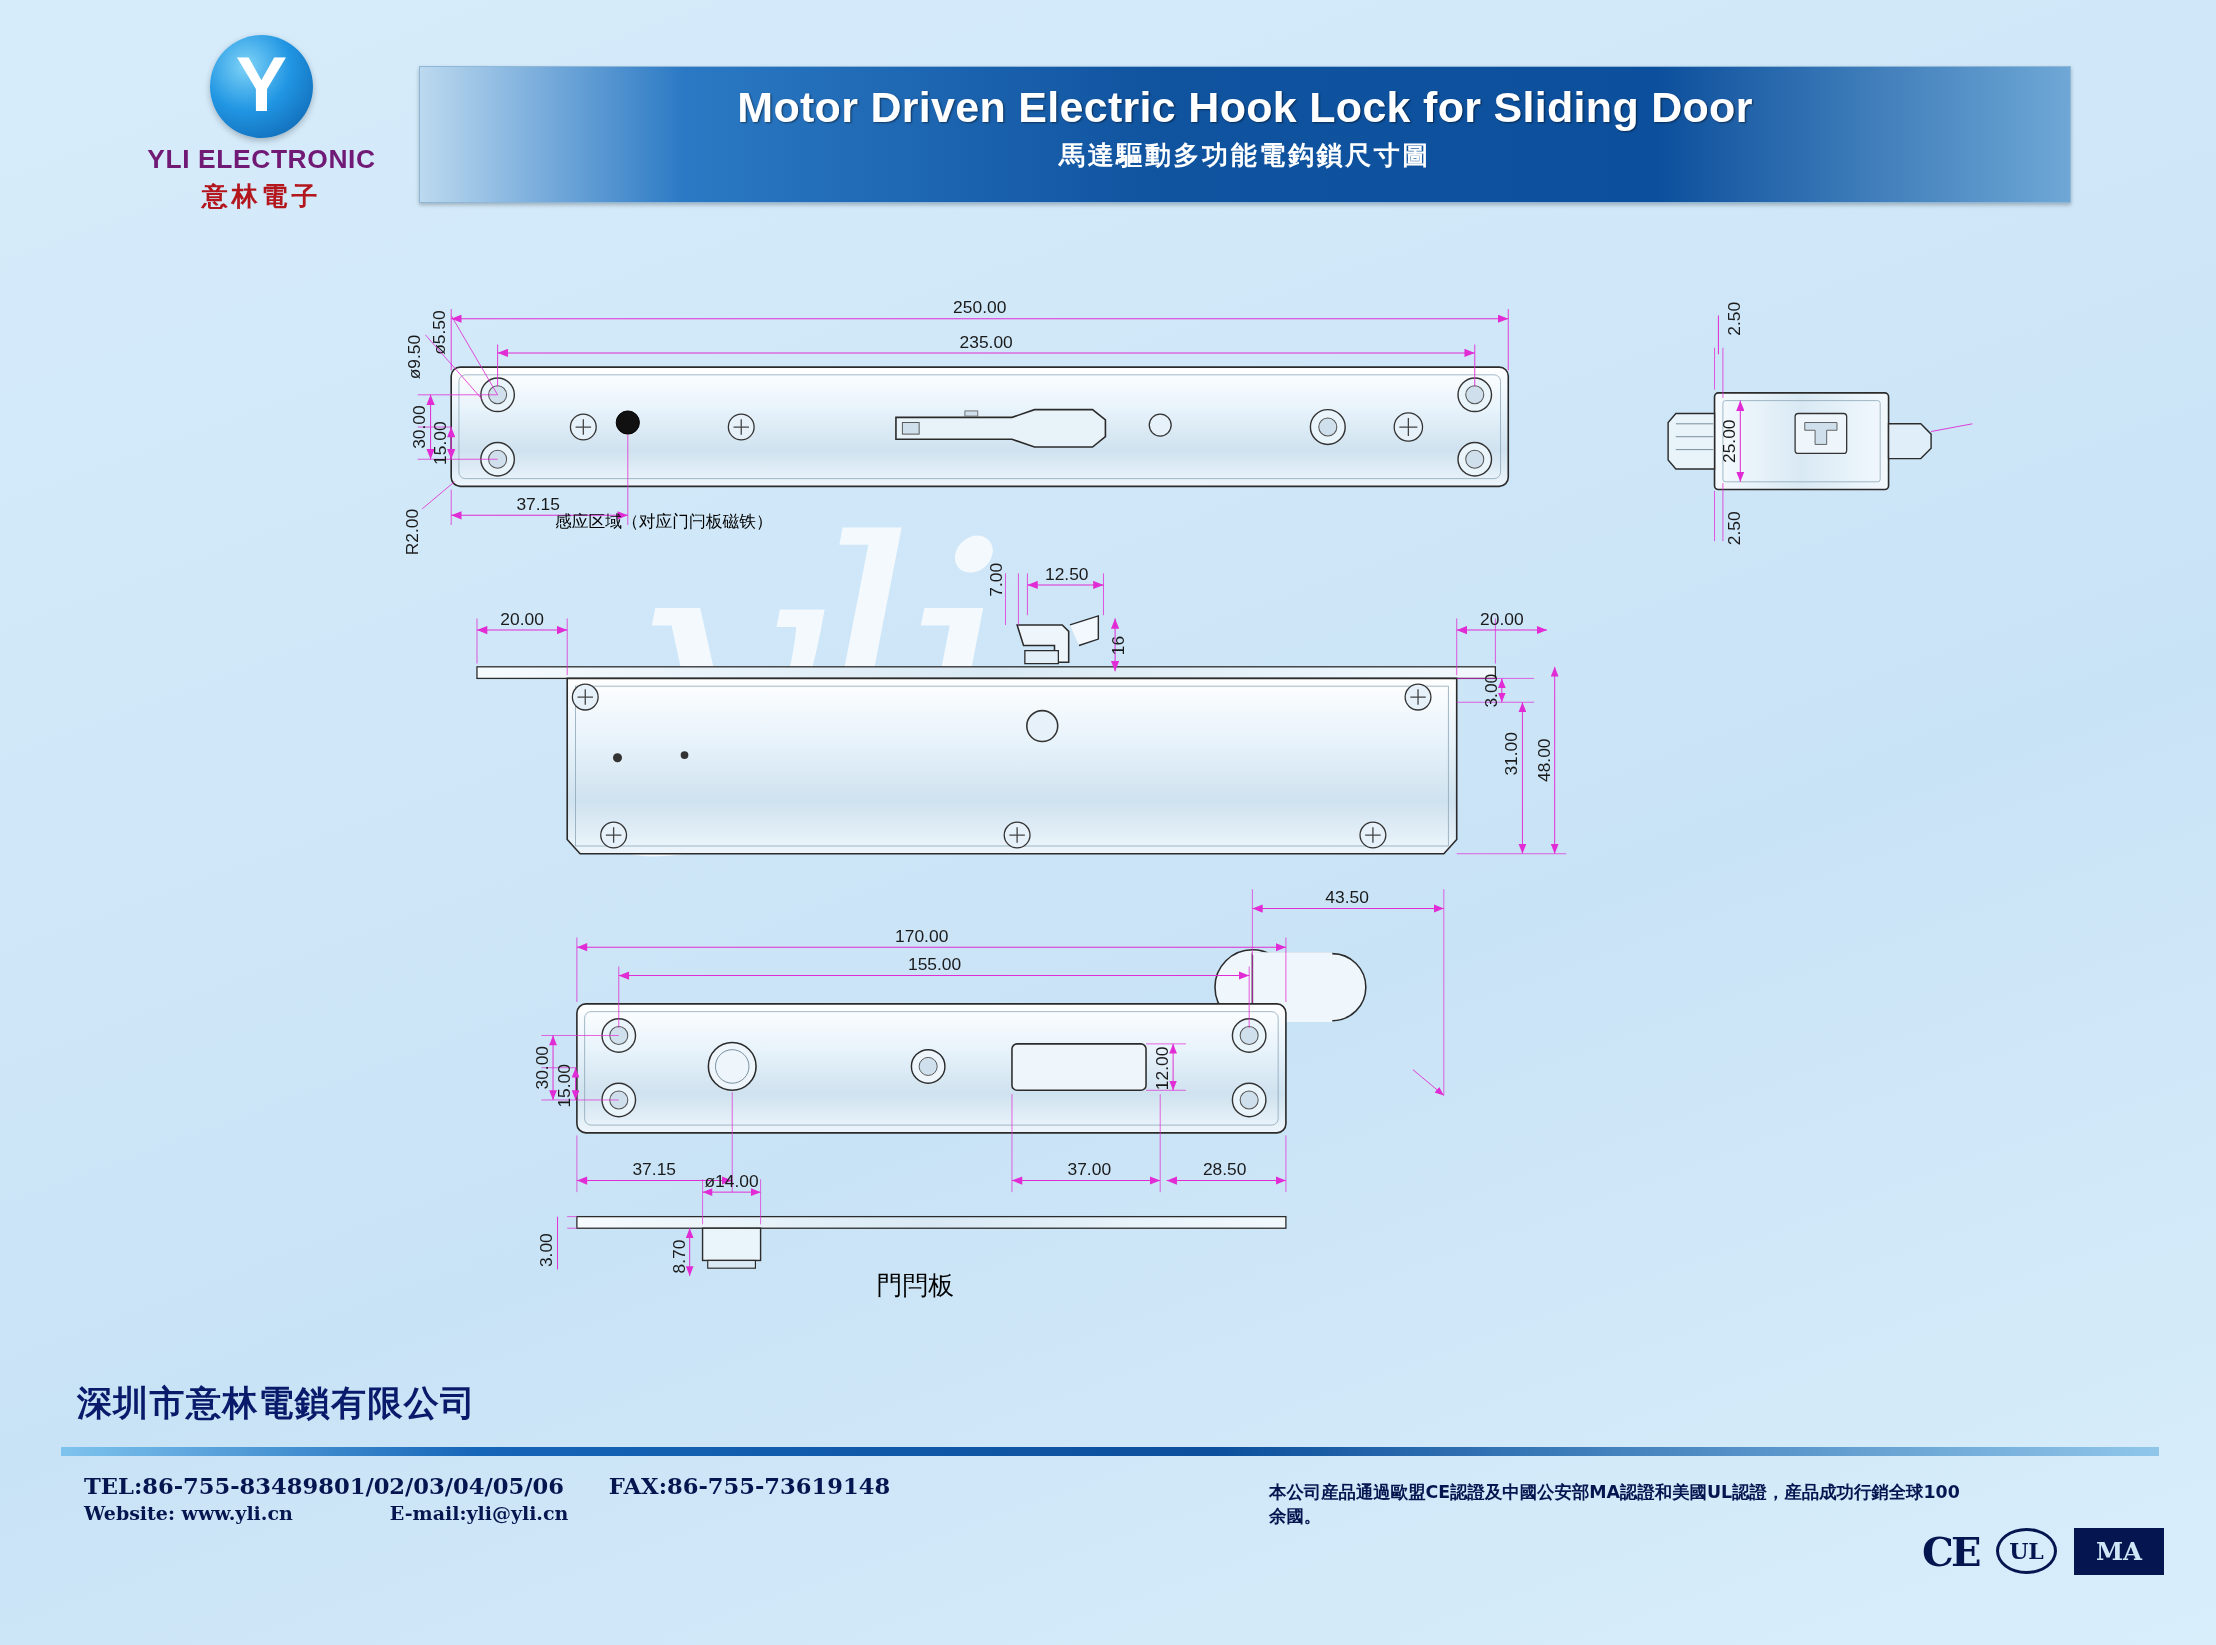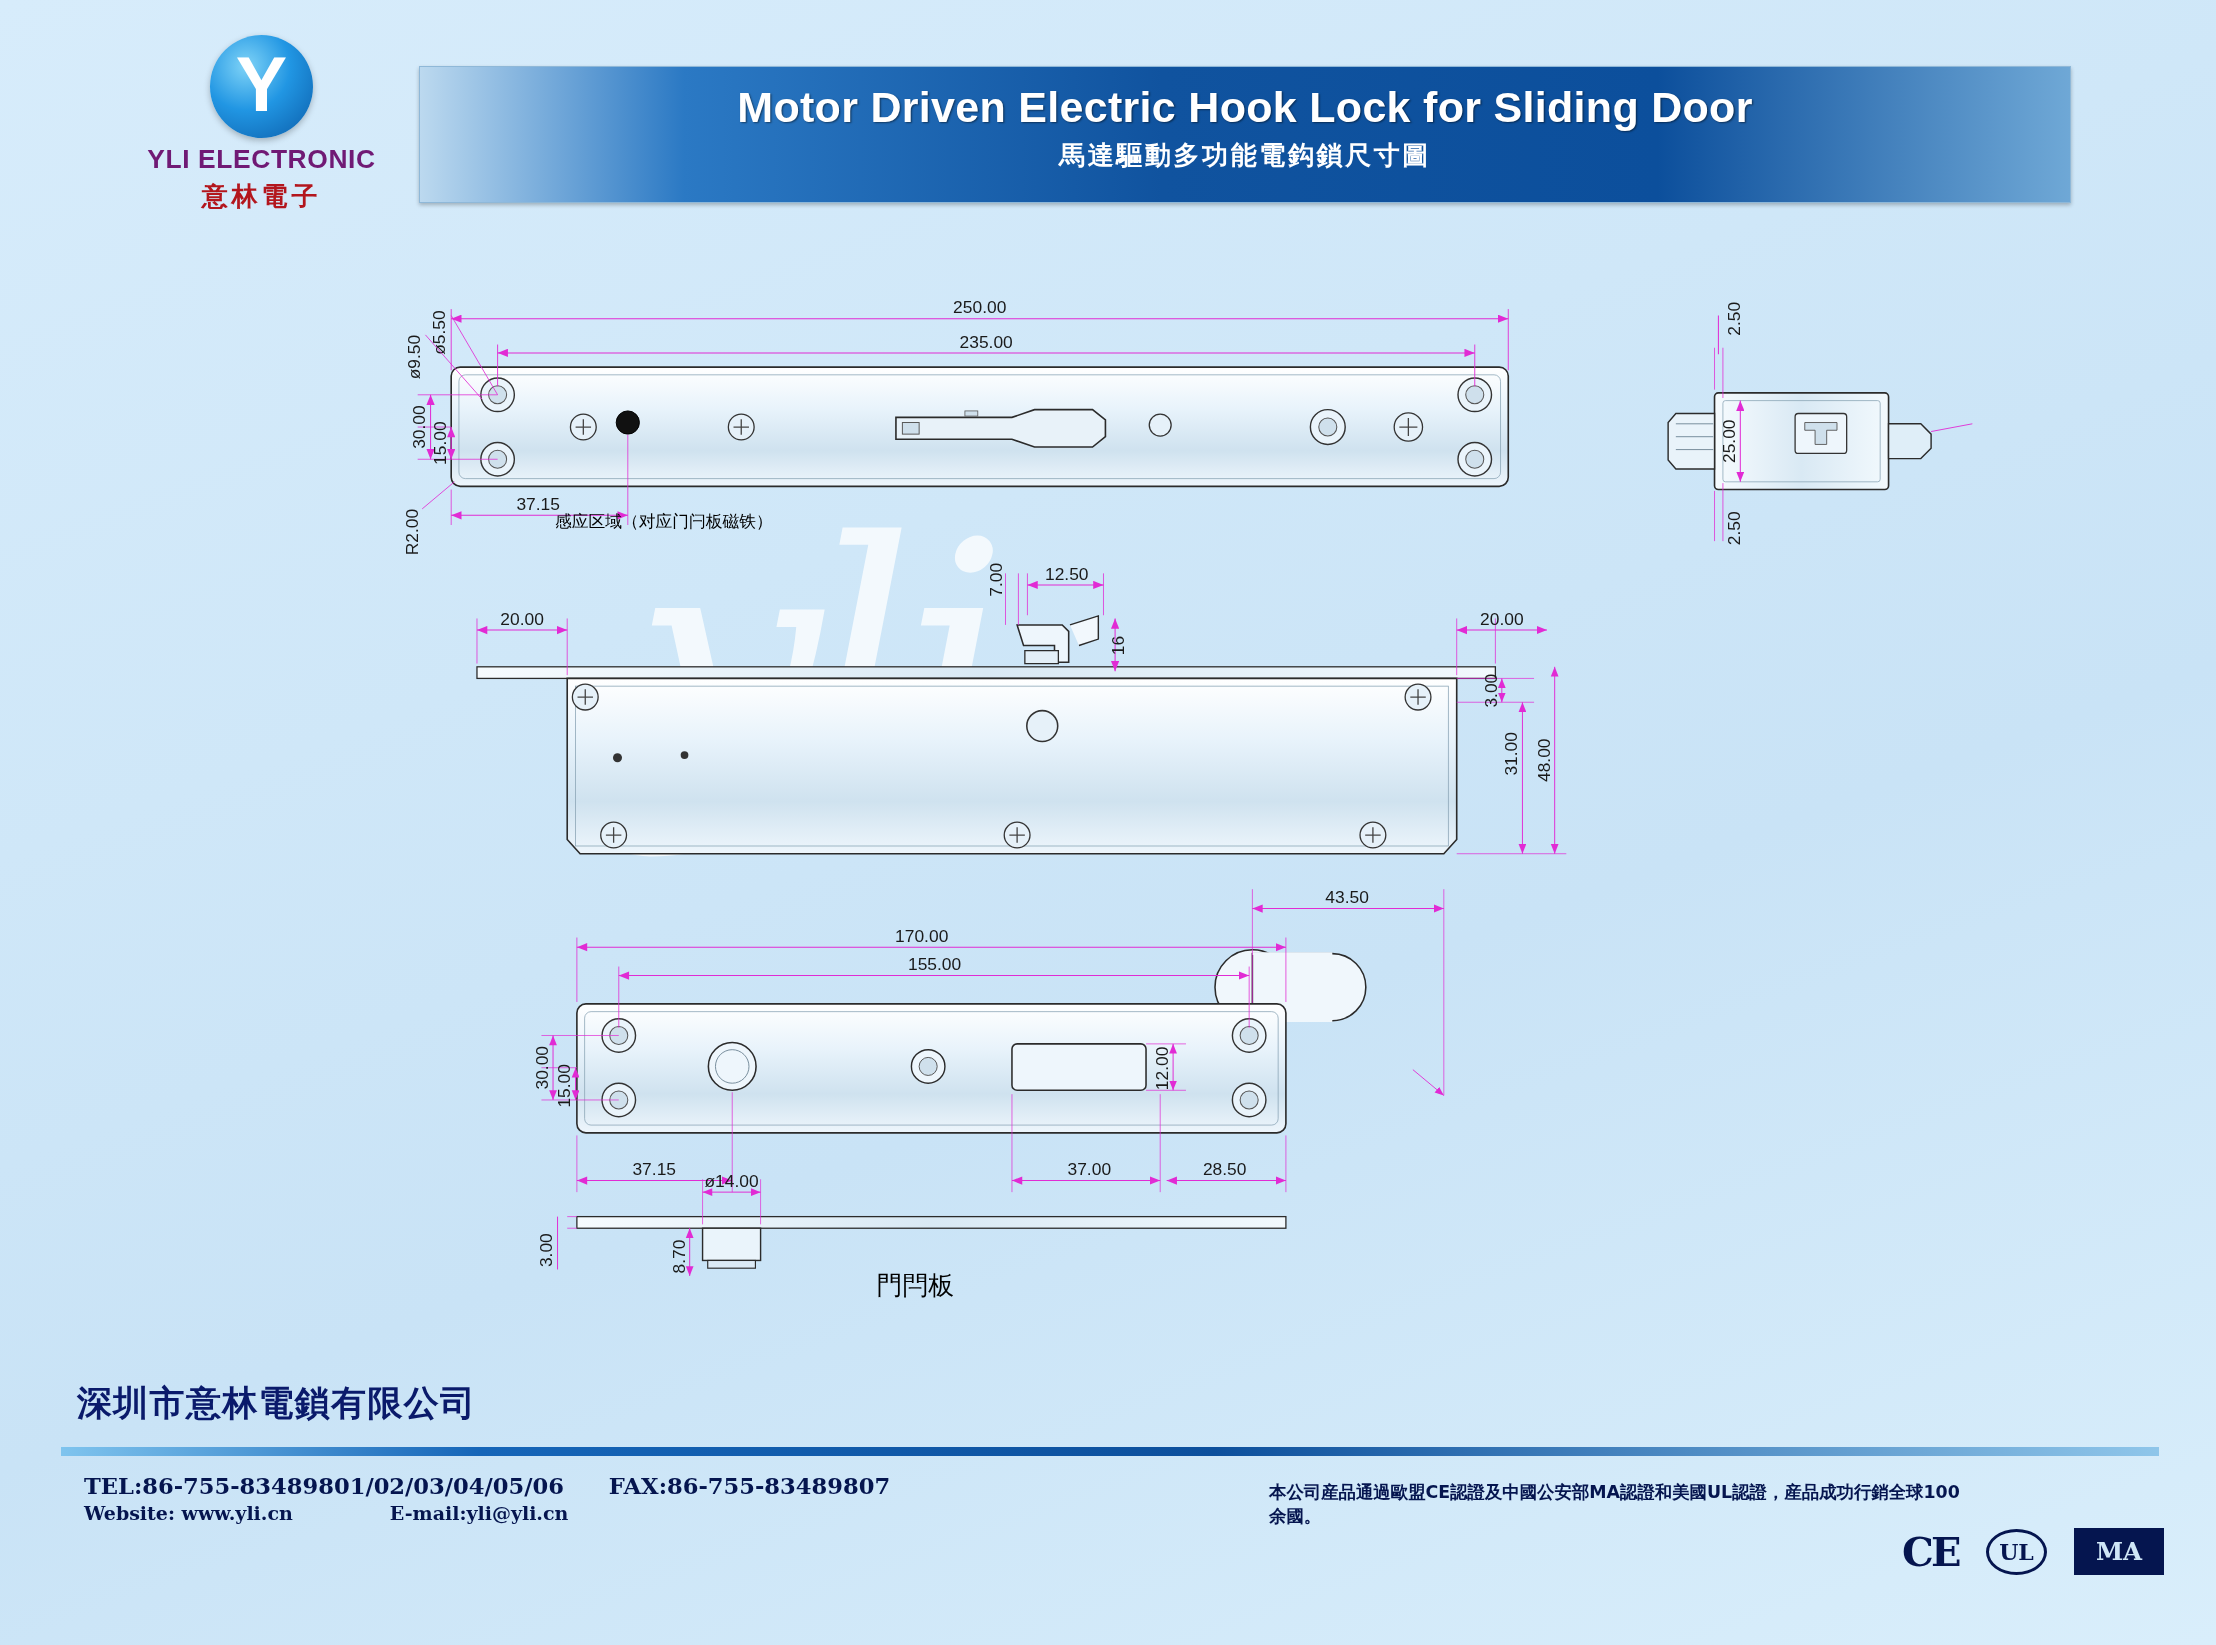--- a/index.html
+++ b/index.html
@@ -88,21 +88,21 @@
     font-family:"DejaVu Serif",serif;color:#05154f;
   }
   .addr .l1{font-size:26px;font-weight:bold;margin-bottom:3.9px;}
   .addr .l2{font-size:22.6px;font-weight:bold;margin-bottom:2.6px;}
   .addr .l3{font-size:19px;font-weight:bold;}
   .addr .sp{display:inline-block;width:45px;}
   .certtext{
     position:absolute;right:251px;top:1480px;width:696px;text-align:left;
     font-family:"DejaVu Sans",serif;font-size:17.4px;font-weight:bold;color:#05154f;
   }
-  .certs{position:absolute;right:52px;top:1528px;display:flex;gap:27px;align-items:center;}
+  .certs{position:absolute;right:52px;top:1528px;display:flex;gap:17px;}
   .ce{font-family:"DejaVu Serif",serif;font-size:40px;font-weight:bold;color:#05154f;letter-spacing:-2.6px;}
   .ulmark{
     width:55px;height:40px;border:3.2px solid #05154f;border-radius:50%;
     display:flex;align-items:center;justify-content:center;
     font-family:"DejaVu Serif",serif;font-size:22px;font-weight:bold;color:#05154f;
   }
   .mamark{
     width:84px;height:41px;border:3.2px solid #05154f;
     display:flex;align-items:center;justify-content:center;
     font-family:"DejaVu Serif",serif;font-size:24.5px;font-weight:bold;color:#05154f;
@@ -425,21 +425,21 @@
     <text class="cnlabel" x="1420" y="1638" text-anchor="middle">門閂板</text>
   </g>
 </svg>
 </div>
 
 <div class="company">深圳市意林電鎖有限公司</div>
 <div class="rule"></div>
 
 <div class="addr">
   <div class="l2">
-    <span>TEL:86-755-83489801/02/03/04/05/06</span><span class="sp"></span><span>FAX:86-755-83489807</span>
+    <span>TEL:86-755-83489801/02/03/04/05/06</span><span class="sp"></span><span>FAX:86-755-73619148</span>
   </div>
   <div class="l3">
     <span>Website: www.yli.cn</span><span class="sp" style="width:97px"></span><span>E-mail:yli@yli.cn</span>
   </div>
 </div>
 
 <div class="certtext">本公司産品通過歐盟CE認證及中國公安部MA認證和美國UL認證，産品成功行銷全球100余國。</div>
 
 <div class="certs">
   <div class="ce">CE</div>

